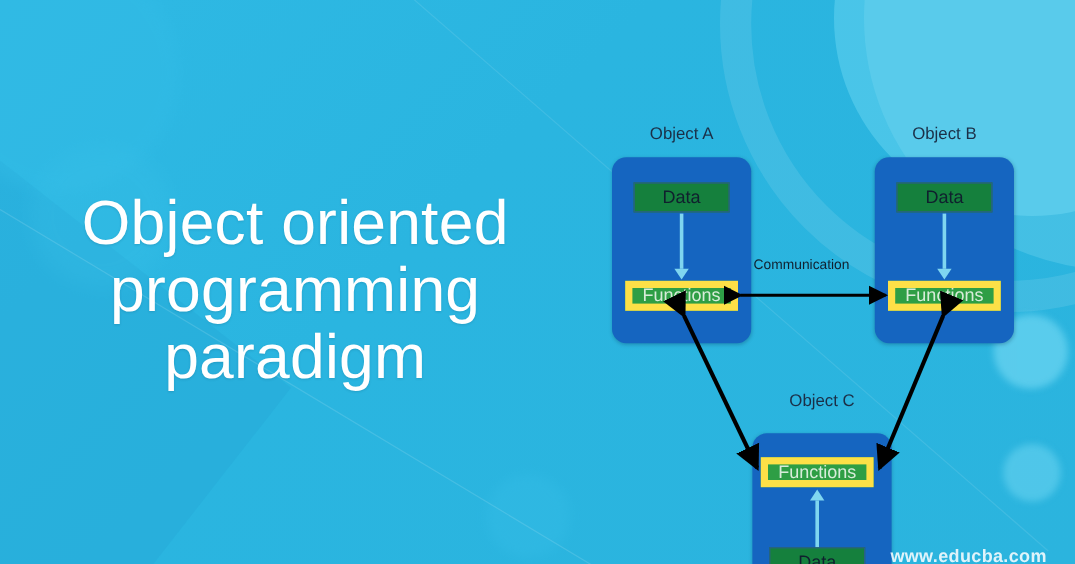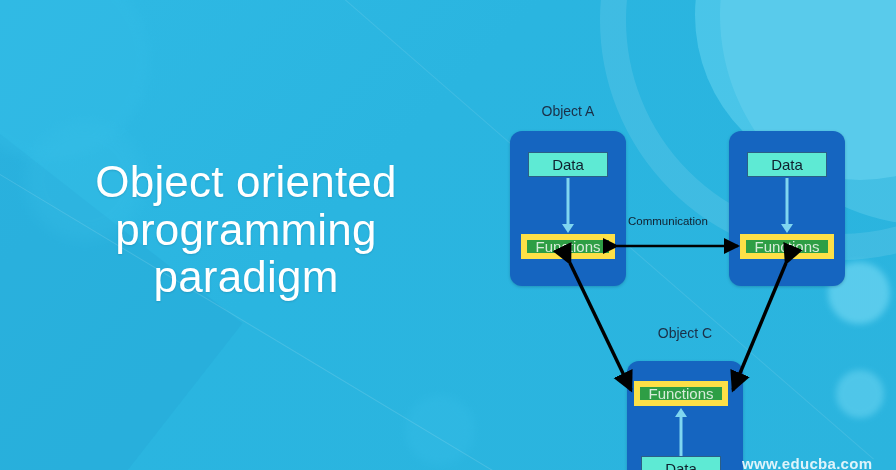--- a/index.html
+++ b/index.html
@@ -81,21 +81,21 @@
   }
 
   
   .headline {
     position: absolute;
     left: 0;
     top: 158px;
     width: 492px;
     text-align: center;
     color: #ffffff;
-    font-size: 44px;
+    font-size: 52px;
     line-height: 1.08;
     font-weight: 400;
     letter-spacing: .2px;
     text-shadow: 0 1px 2px rgba(0,60,90,.18);
     white-space: pre-line;
   }
 
   
   .diagram { position: absolute; inset: 0; margin-top: 41px; }
 
@@ -117,21 +117,21 @@
   .inner-box {
     position: absolute;
     box-sizing: border-box;
     display: flex;
     align-items: center;
     justify-content: center;
     font-size: 15px;
     line-height: 1;
   }
   .data-box {
-    background: #5eead4;
+    background: #15803d;
     border: 1px solid #2b5f86;
     color: #10202e;
   }
   .func-box {
     background: #2e9e45;
     border: 6px solid #fde047;
     color: #d7ecd9;
   }
 
   
@@ -207,20 +207,21 @@
 
     <div class="obj-label" style="left:510px; top:62px; width:116px;">Object A</div>
     <div class="obj-box" style="left:510px; top:90px; width:116px; height:155px;"></div>
     <div class="inner-box data-box" style="left:528px; top:111px; width:80px; height:25px;">Data</div>
     <div class="v-arrow down" style="left:528px; top:137px; width:80px; height:55px;">
       <div class="shaft" style="top:0; height:46px;"></div>
       <div class="head" style="top:46px;"></div>
     </div>
     <div class="inner-box func-box" style="left:521px; top:193px; width:94px; height:25px;">Functions</div>
 
+    <div class="obj-label" style="left:729px; top:62px; width:116px;">Object B</div>
     <div class="obj-box" style="left:729px; top:90px; width:116px; height:155px;"></div>
     <div class="inner-box data-box" style="left:747px; top:111px; width:80px; height:25px;">Data</div>
     <div class="v-arrow down" style="left:747px; top:137px; width:80px; height:55px;">
       <div class="shaft" style="top:0; height:46px;"></div>
       <div class="head" style="top:46px;"></div>
     </div>
     <div class="inner-box func-box" style="left:740px; top:193px; width:94px; height:25px;">Functions</div>
 
     <div class="obj-label" style="left:627px; top:284px; width:116px;">Object C</div>
     <div class="obj-box" style="left:627px; top:320px; width:116px; height:152px;"></div>

